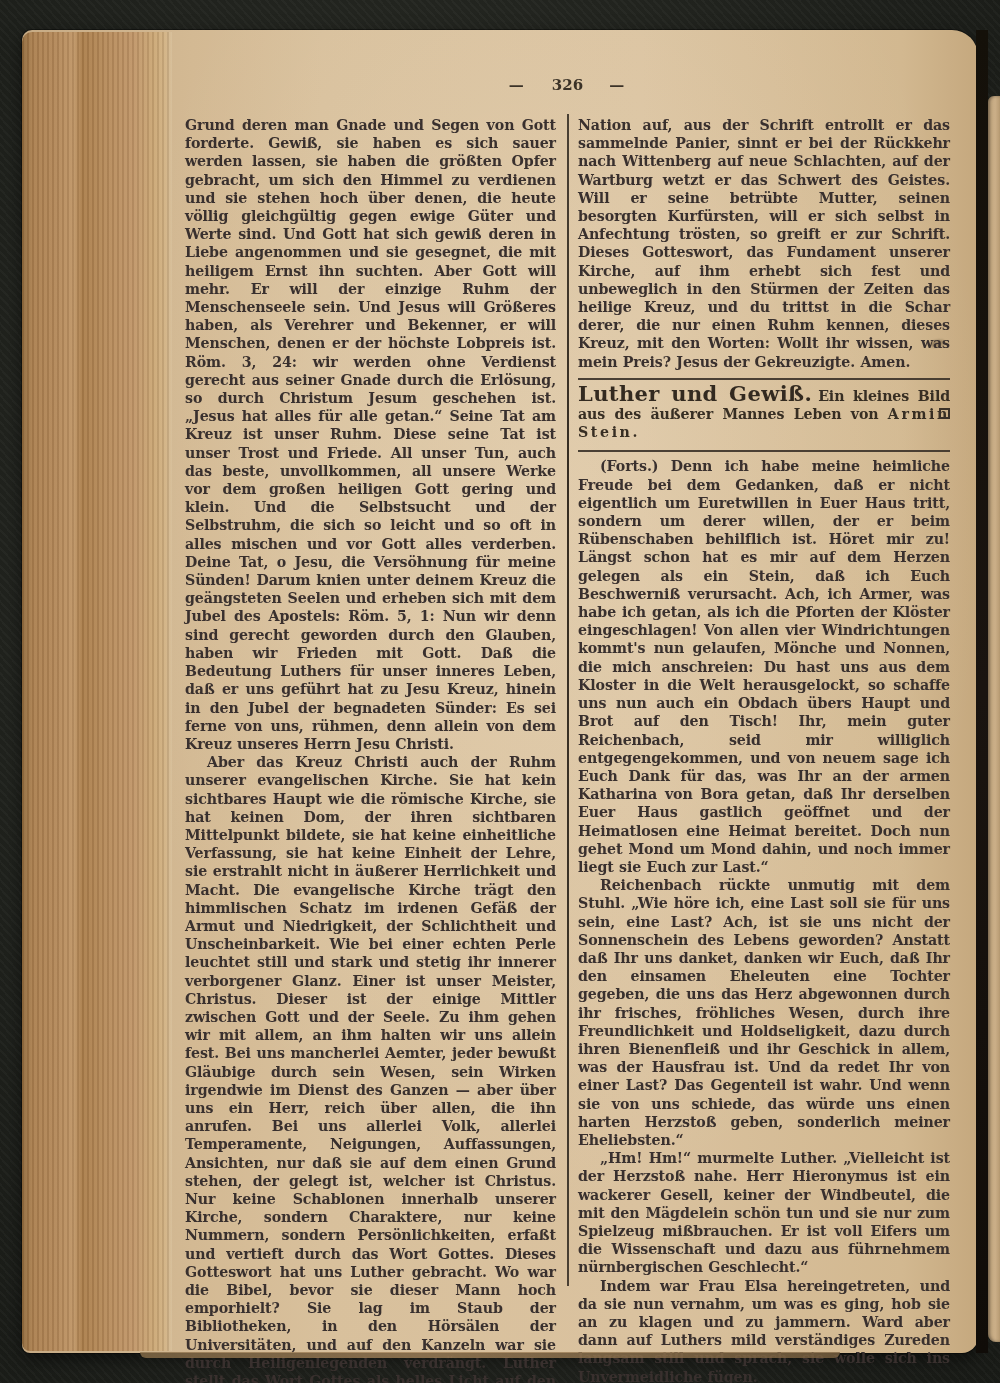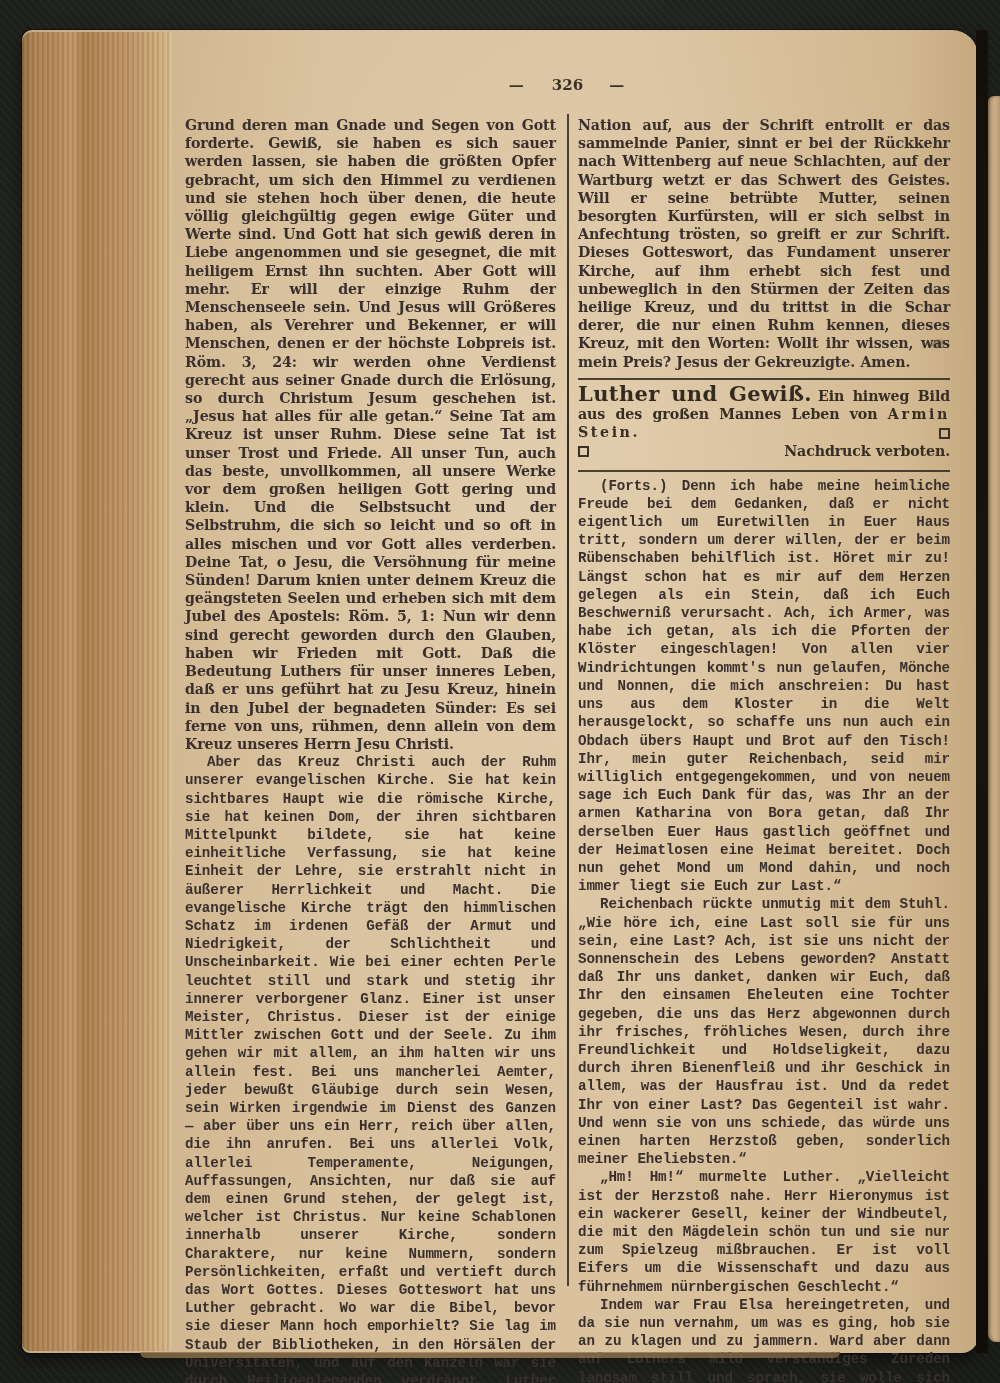--- a/index.html
+++ b/index.html
@@ -63,21 +63,21 @@
 
   .body-text {
     font-size:14.2px; line-height:18.2px; font-weight:bold;
     text-align:justify; letter-spacing:-0.1px; word-spacing:0.5px;
     color:#39302а;
   }
   .col { position:absolute; top:62px; }
   .col-left  { left:0;    width:371px; }
   .col-right { left:393px; width:372px; }
   .col p { margin:0; color:#39302e; }
-  .col p.indent { text-indent:22px;font-family:Liberation Mono, monospace; }
+  .col p.indent { text-indent:22px; }
 
   .divider {
     position:absolute; left:382px; top:60px; width:2px; height:1172px;
     background:linear-gradient(180deg, #4a4033, #352c21 30%, #3d3428 80%, #4a4033);
   }
 
   .rule { border:0; border-top:2px solid #3a3128; margin:7px 0 5px; opacity:0.9; }
 
   .article-heading { position:relative; padding:0 0 2px; }
   .article-title {
@@ -122,27 +122,23 @@
       <p>Grund deren man Gnade und Segen von Gott forderte. Gewiß, sie haben es sich sauer werden lassen, sie haben die größten Opfer gebracht, um sich den Himmel zu verdienen und sie stehen hoch über denen, die heute völlig gleichgültig gegen ewige Güter und Werte sind. Und Gott hat sich gewiß deren in Liebe angenommen und sie gesegnet, die mit heiligem Ernst ihn suchten. Aber Gott will mehr. Er will der einzige Ruhm der Menschenseele sein. Und Jesus will Größeres haben, als Verehrer und Bekenner, er will Menschen, denen er der höchste Lobpreis ist. Röm. 3, 24: wir werden ohne Verdienst gerecht aus seiner Gnade durch die Erlösung, so durch Christum Jesum geschehen ist. „Jesus hat alles für alle getan.“ Seine Tat am Kreuz ist unser Ruhm. Diese seine Tat ist unser Trost und Friede. All unser Tun, auch das beste, unvollkommen, all unsere Werke vor dem großen heiligen Gott gering und klein. Und die Selbstsucht und der Selbstruhm, die sich so leicht und so oft in alles mischen und vor Gott alles verderben. Deine Tat, o Jesu, die Versöhnung für meine Sünden! Darum knien unter deinem Kreuz die geängsteten Seelen und erheben sich mit dem Jubel des Apostels: Röm. 5, 1: Nun wir denn sind gerecht geworden durch den Glauben, haben wir Frieden mit Gott. Daß die Bedeutung Luthers für unser inneres Leben, daß er uns geführt hat zu Jesu Kreuz, hinein in den Jubel der begnadeten Sünder: Es sei ferne von uns, rühmen, denn allein von dem Kreuz unseres Herrn Jesu Christi.</p>
       <p class="indent">Aber das Kreuz Christi auch der Ruhm unserer evangelischen Kirche. Sie hat kein sichtbares Haupt wie die römische Kirche, sie hat keinen Dom, der ihren sichtbaren Mittelpunkt bildete, sie hat keine einheitliche Verfassung, sie hat keine Einheit der Lehre, sie erstrahlt nicht in äußerer Herrlichkeit und Macht. Die evangelische Kirche trägt den himmlischen Schatz im irdenen Gefäß der Armut und Niedrigkeit, der Schlichtheit und Unscheinbarkeit. Wie bei einer echten Perle leuchtet still und stark und stetig ihr innerer verborgener Glanz. Einer ist unser Meister, Christus. Dieser ist der einige Mittler zwischen Gott und der Seele. Zu ihm gehen wir mit allem, an ihm halten wir uns allein fest. Bei uns mancherlei Aemter, jeder bewußt Gläubige durch sein Wesen, sein Wirken irgendwie im Dienst des Ganzen — aber über uns ein Herr, reich über allen, die ihn anrufen. Bei uns allerlei Volk, allerlei Temperamente, Neigungen, Auffassungen, Ansichten, nur daß sie auf dem einen Grund stehen, der gelegt ist, welcher ist Christus. Nur keine Schablonen innerhalb unserer Kirche, sondern Charaktere, nur keine Nummern, sondern Persönlichkeiten, erfaßt und vertieft durch das Wort Gottes. Dieses Gotteswort hat uns Luther gebracht. Wo war die Bibel, bevor sie dieser Mann hoch emporhielt? Sie lag im Staub der Bibliotheken, in den Hörsälen der Universitäten, und auf den Kanzeln war sie durch Heiligenlegenden verdrängt. Luther stellt das Wort Gottes als helles Licht auf den Leuchter unserer Kirche. Wie hat Luther in den Psalmen allen Heiligen ins Herz gesehen, wie hat er das rechte, zarte, goldne Hauptevangelium des Johannes verstanden, wie hat er des Apostels Paulus Rechtfertigungslehre durchlebt! Ruft er den christlichen Adel deutscher</p>
     </div>
 
     <div class="col col-right body-text">
       <p>Nation auf, aus der Schrift entrollt er das sammelnde Panier, sinnt er bei der Rückkehr nach Wittenberg auf neue Schlachten, auf der Wartburg wetzt er das Schwert des Geistes. Will er seine betrübte Mutter, seinen besorgten Kurfürsten, will er sich selbst in Anfechtung trösten, so greift er zur Schrift. Dieses Gotteswort, das Fundament unserer Kirche, auf ihm erhebt sich fest und unbeweglich in den Stürmen der Zeiten das heilige Kreuz, und du trittst in die Schar derer, die nur einen Ruhm kennen, dieses Kreuz, mit den Worten: Wollt ihr wissen, was mein Preis? Jesus der Gekreuzigte. Amen.</p>
 
       <hr class="rule">
 
       <div class="article-heading">
-        <span class="article-title">Luther und Gewiß.</span><span class="article-subtitle"><span>Ein hinweg Bild aus des großen Mannes Leben von</span>
+        <span class="article-title">Luther und Gewiß.</span><span class="article-subtitle"><span>Ein kleines Bild aus des äußerer Mannes Leben von</span>
           <span class="article-author">Armin Stein.</span></span>
         <span class="sq sq-top-right"></span>
-        <div class="rights-row">
-          <span class="sq"></span>
-          <span>Nachdruck verboten.</span>
-        </div>
       </div>
 
       <hr class="rule">
 
       <p class="indent">(Forts.) Denn ich habe meine heimliche Freude bei dem Gedanken, daß er nicht eigentlich um Euretwillen in Euer Haus tritt, sondern um derer willen, der er beim Rübenschaben behilflich ist. Höret mir zu! Längst schon hat es mir auf dem Herzen gelegen als ein Stein, daß ich Euch Beschwerniß verursacht. Ach, ich Armer, was habe ich getan, als ich die Pforten der Klöster eingeschlagen! Von allen vier Windrichtungen kommt's nun gelaufen, Mönche und Nonnen, die mich anschreien: Du hast uns aus dem Kloster in die Welt herausgelockt, so schaffe uns nun auch ein Obdach übers Haupt und Brot auf den Tisch! Ihr, mein guter Reichenbach, seid mir williglich entgegengekommen, und von neuem sage ich Euch Dank für das, was Ihr an der armen Katharina von Bora getan, daß Ihr derselben Euer Haus gastlich geöffnet und der Heimatlosen eine Heimat bereitet. Doch nun gehet Mond um Mond dahin, und noch immer liegt sie Euch zur Last.“</p>
       <p class="indent">Reichenbach rückte unmutig mit dem Stuhl. „Wie höre ich, eine Last soll sie für uns sein, eine Last? Ach, ist sie uns nicht der Sonnenschein des Lebens geworden? Anstatt daß Ihr uns danket, danken wir Euch, daß Ihr den einsamen Eheleuten eine Tochter gegeben, die uns das Herz abgewonnen durch ihr frisches, fröhliches Wesen, durch ihre Freundlichkeit und Holdseligkeit, dazu durch ihren Bienenfleiß und ihr Geschick in allem, was der Hausfrau ist. Und da redet Ihr von einer Last? Das Gegenteil ist wahr. Und wenn sie von uns schiede, das würde uns einen harten Herzstoß geben, sonderlich meiner Eheliebsten.“</p>
       <p class="indent">„Hm! Hm!“ murmelte Luther. „Vielleicht ist der Herzstoß nahe. Herr Hieronymus ist ein wackerer Gesell, keiner der Windbeutel, die mit den Mägdelein schön tun und sie nur zum Spielzeug mißbrauchen. Er ist voll Eifers um die Wissenschaft und dazu aus führnehmem nürnbergischen Geschlecht.“</p>
       <p class="indent">Indem war Frau Elsa hereingetreten, und da sie nun vernahm, um was es ging, hob sie an zu klagen und zu jammern. Ward aber dann auf Luthers mild verständiges Zureden langsam still und sprach, sie wolle sich ins Unvermeidliche fügen.</p>
       <p class="indent">Als Luther sich dann wieder entfernt, nahte Katharina. „Ist er hinweg? In seinem Anwesen wagte ich mich nicht herzu.“</p>
 

